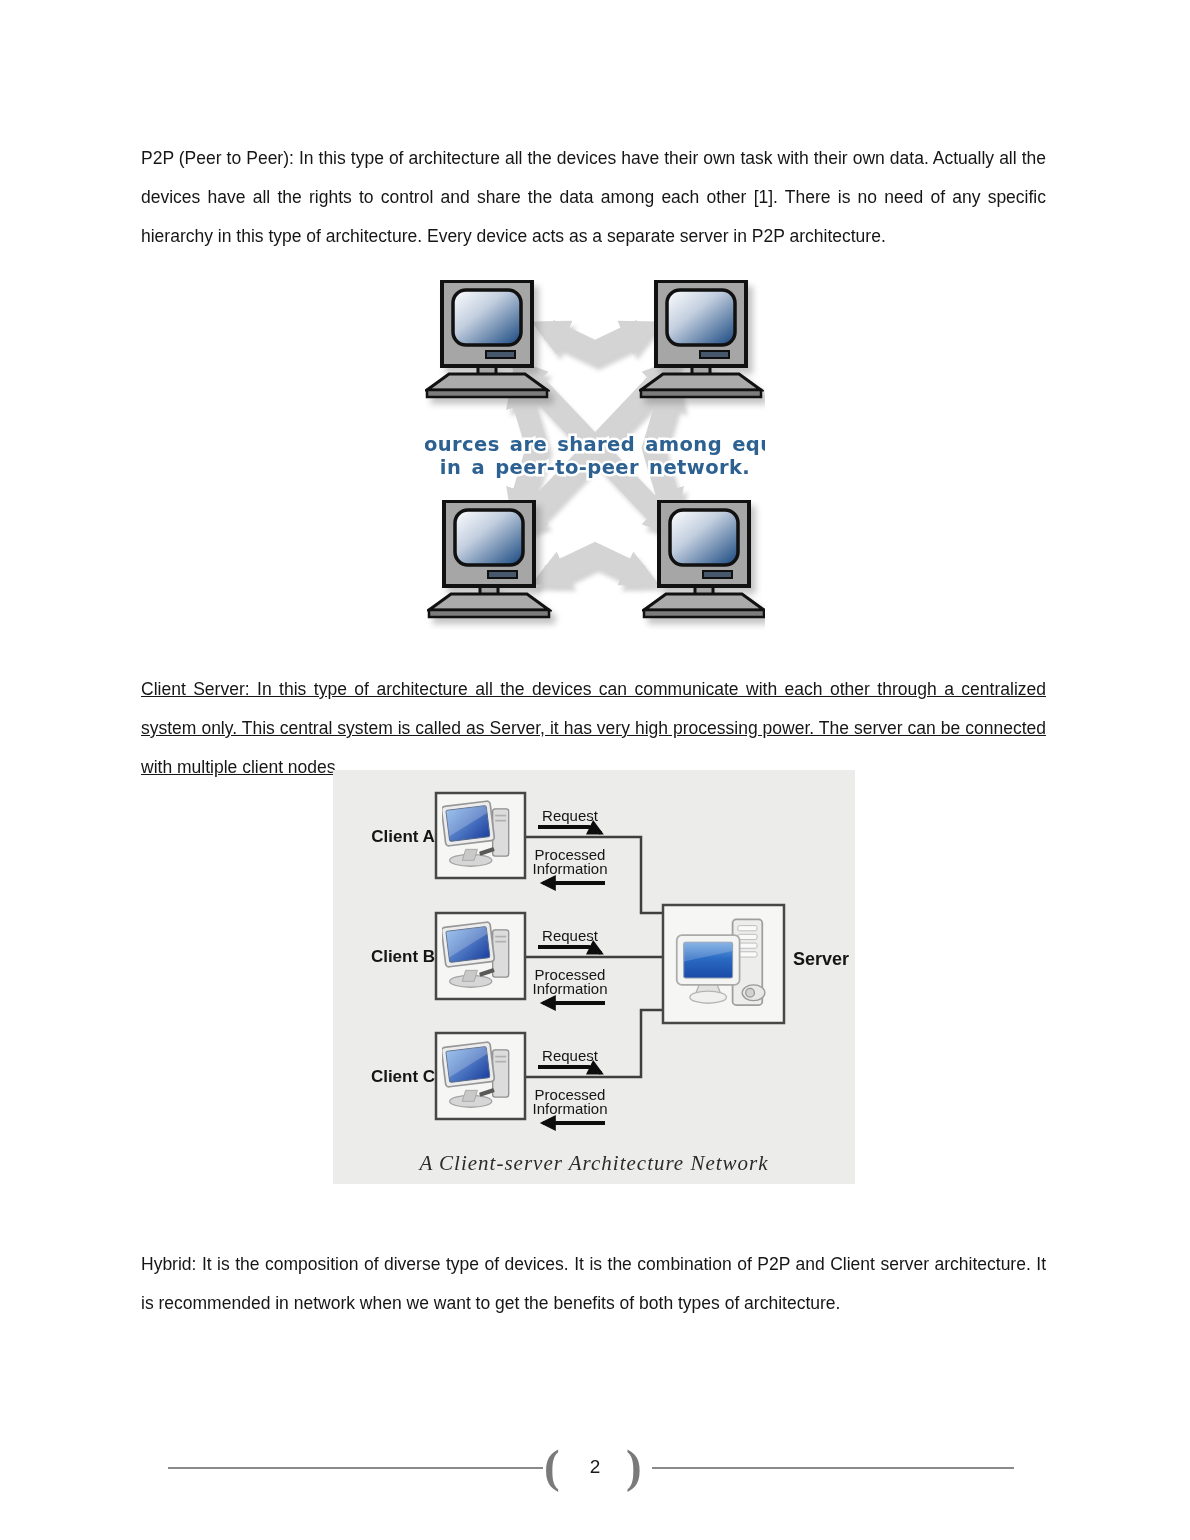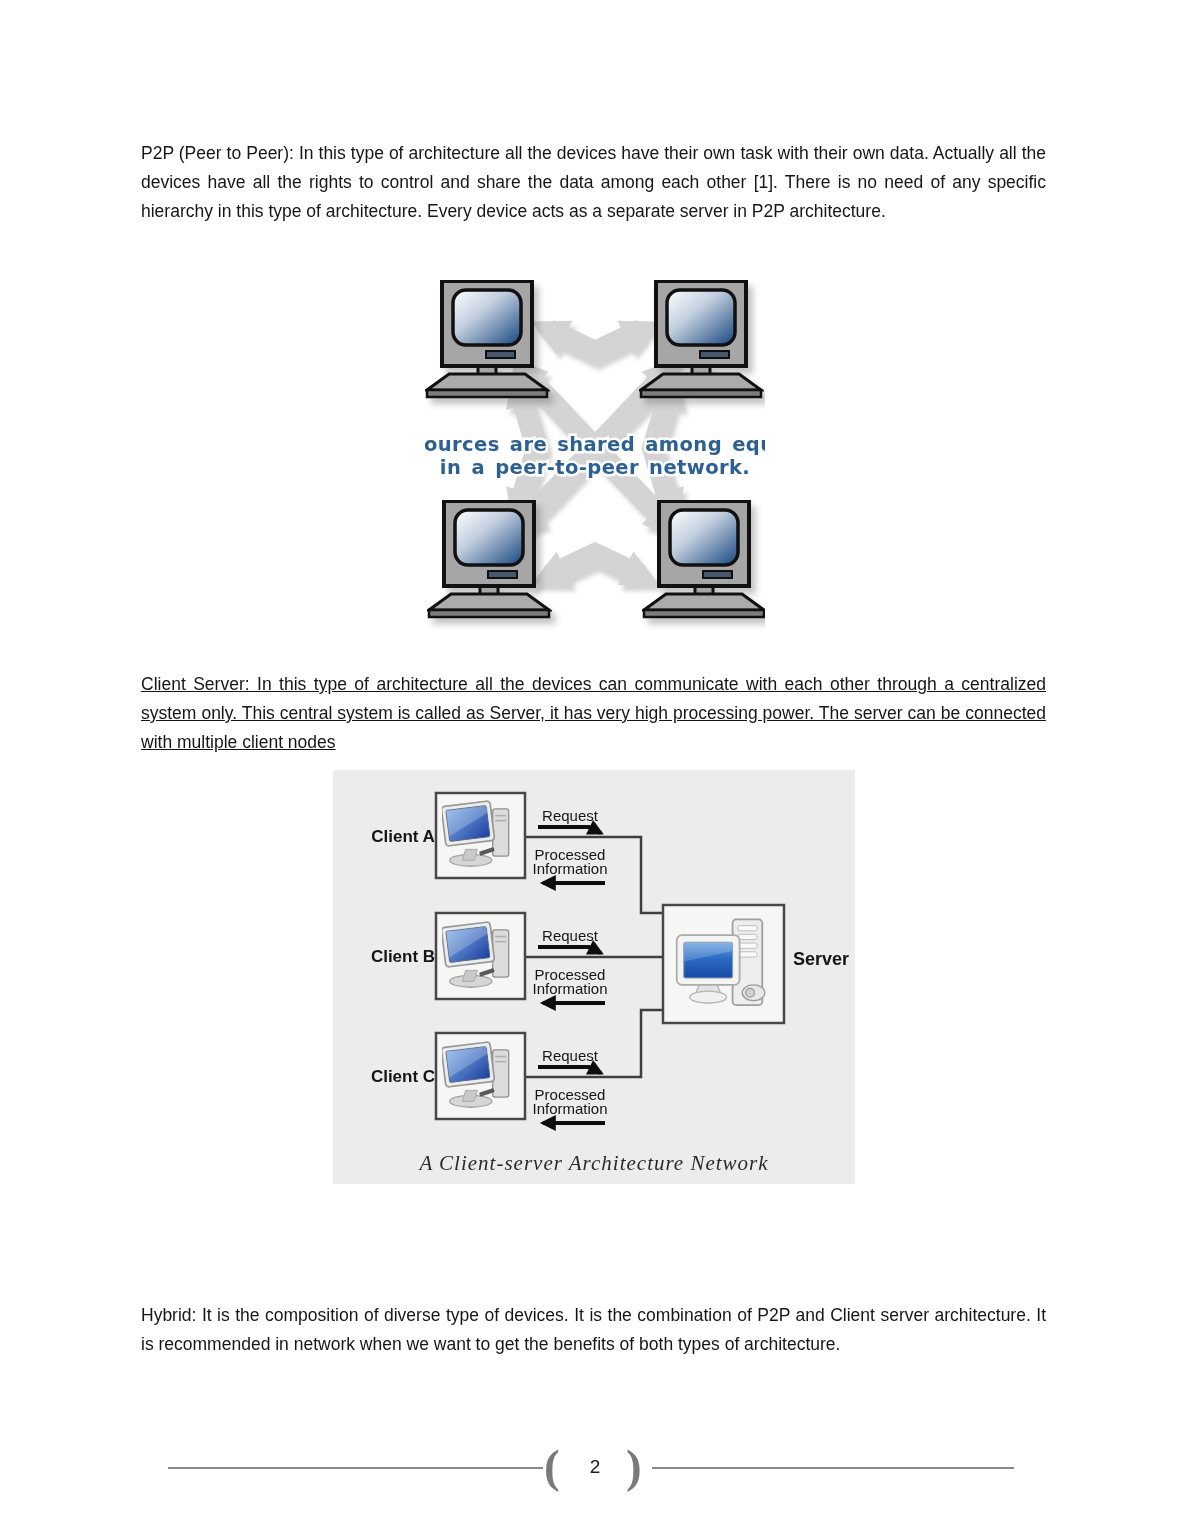--- a/index.html
+++ b/index.html
@@ -1,22 +1,22 @@
 <!DOCTYPE html>
 <html><head>
 <meta charset="utf-8">
 <style>
   html,body{margin:0;padding:0;background:#ffffff;}
   .page{position:relative;width:1190px;height:1540px;background:#ffffff;overflow:hidden;
         font-family:"Liberation Sans",sans-serif;}
-  .para{position:absolute;left:141px;width:905px;margin:0;font-size:17.5px;line-height:29px;
+  .para{position:absolute;left:141px;width:905px;margin:0;font-size:17.5px;line-height:39px;
         color:#161616;text-align:justify;font-family:"Liberation Sans",sans-serif;}
   #para-p2p{top:139px;}
   #para-cs{top:670px;text-decoration:underline;}
-  #para-hybrid{top:1301px;}
+  #para-hybrid{top:1245px;}
 
   .figure{position:absolute;}
   #fig-p2p{left:425px;top:278px;width:340px;height:352px;}
   #fig-cs{left:333px;top:770px;width:522px;height:414px;}
 
   .gray-arrows path{stroke:#d4d4d4;stroke-width:22;fill:none;}
   .gray-arrows{filter:drop-shadow(4px 6px 2px rgba(130,130,130,0.35));}
   .computers{filter:drop-shadow(5px 6px 3px rgba(110,110,110,0.40));}
   .p2p-caption{font-family:"DejaVu Sans",sans-serif;font-weight:bold;font-size:19.5px;
                fill:#2d6191;stroke:#ffffff;stroke-width:5px;paint-order:stroke;

